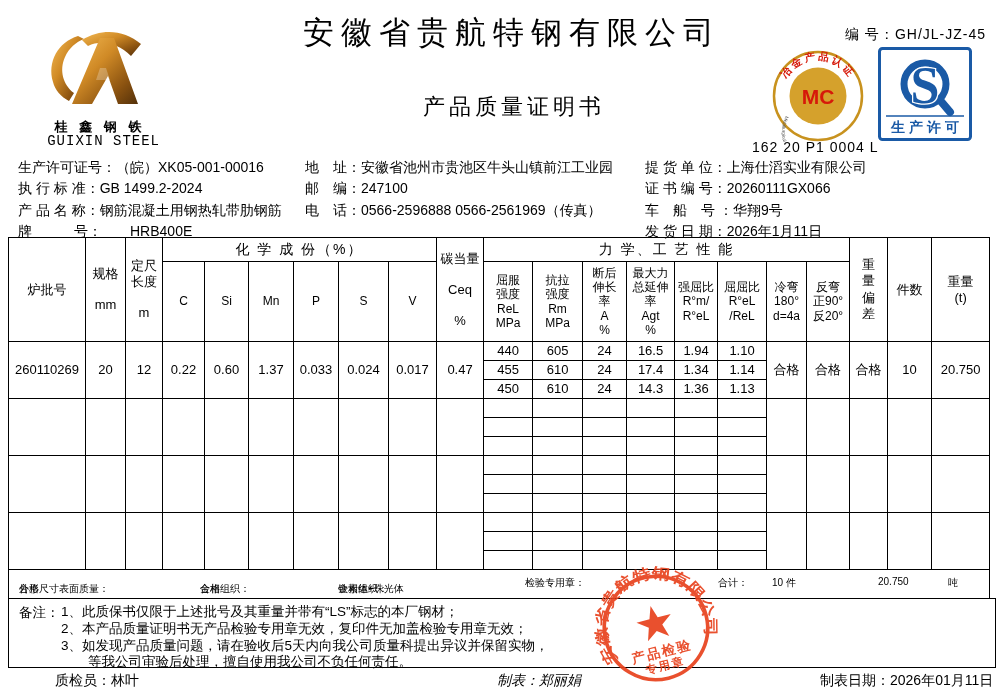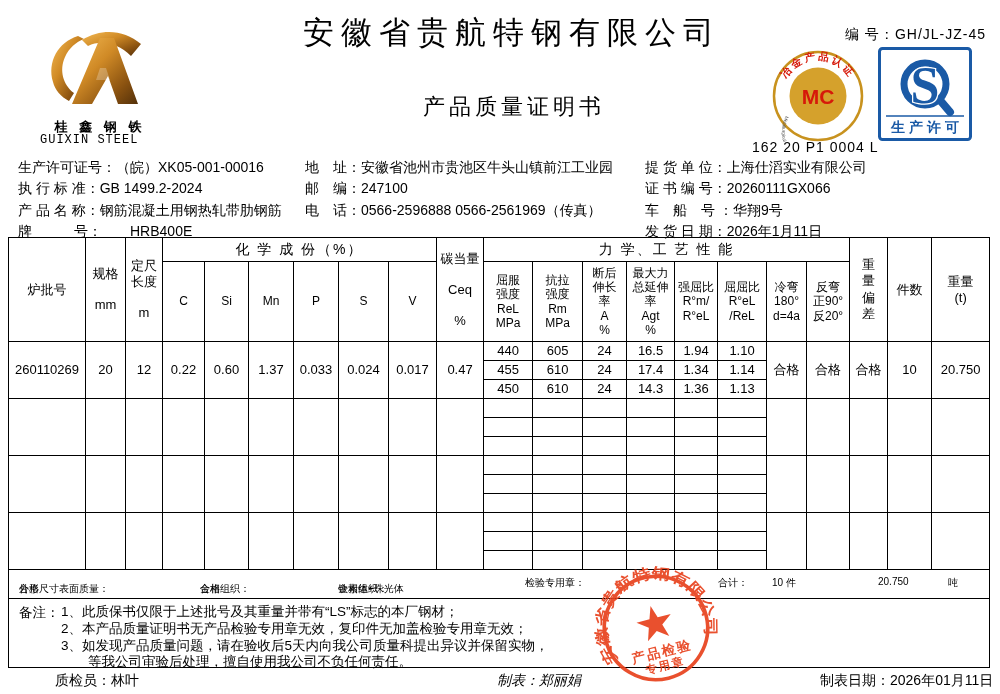--- a/index.html
+++ b/index.html
@@ -7,21 +7,21 @@
   #page{position:relative;width:1000px;height:694px;background:#fff;overflow:hidden;}
   .abs{position:absolute;}
   .serif{font-family:"Liberation Serif","DejaVu Serif",serif;}
 
   
   .company-title{left:0;top:12px;width:1000px;text-align:center;font-size:31px;letter-spacing:7px;padding-left:24px;box-sizing:border-box;}
   .doc-title{left:0;top:92px;width:1000px;text-align:center;font-size:22px;letter-spacing:4px;padding-left:28px;box-sizing:border-box;}
   .doc-no{right:14px;top:26px;font-size:14px;letter-spacing:1px;}
   .mc-code{left:752px;top:139px;font-size:14px;letter-spacing:1px;font-family:Liberation Sans, sans-serif;}
   .logo-cn{left:40px;top:118px;width:120px;text-align:center;font-size:13px;font-weight:bold;letter-spacing:4px;}
-  .logo-en{left:40px;top:133px;width:120px;text-align:left;font-size:12px;letter-spacing:1px;font-family:"Liberation Mono","DejaVu Sans Mono",monospace;}
+  .logo-en{left:40px;top:133px;width:120px;text-align:right;font-size:14px;letter-spacing:1px;font-family:"Liberation Mono","DejaVu Sans Mono",monospace;}
 
   
   .info-col{top:157px;font-size:14px;line-height:21.4px;white-space:nowrap;}
   .info-col .row{display:block;}
   .info-col .lbl{display:inline;}
   #info-left{left:18px;}
   #info-mid{left:305px;}
   #info-right{left:645px;}
 
   
@@ -33,21 +33,21 @@
   tr.h2 td{font-size:12px;line-height:1.18;}
   tr.bd{height:19px;}
   td.grp{font-size:14px;letter-spacing:2px;}
   td.vert{line-height:1.25;}
 
   
   #summary{position:relative;width:980px;height:28px;border:1px solid #000;margin-top:-1px;font-size:10px;}
   #summary span{position:absolute;top:6px;white-space:nowrap;}
 
   
-  #remarks{position:relative;width:980px;height:68px;border:1px solid #000;margin-top:-1px;font-size:13.5px;}
+  #remarks{position:relative;width:980px;height:68px;border:1px solid #000;margin-top:-1px;font-size:13.5px;padding-left:6px;}
   #remarks .lblcell{position:absolute;left:10px;top:5px;}
   #remarks .lines{position:absolute;left:52px;top:5px;line-height:16.8px;}
 
   
   .footer{top:672px;font-size:14px;}
   #f-insp{left:55px;} #f-tab{left:497px;font-style:italic;} #f-date{left:820px;}
 
   
   svg{position:absolute;}
   #stamp{left:594px;top:566px;opacity:0.93;}

